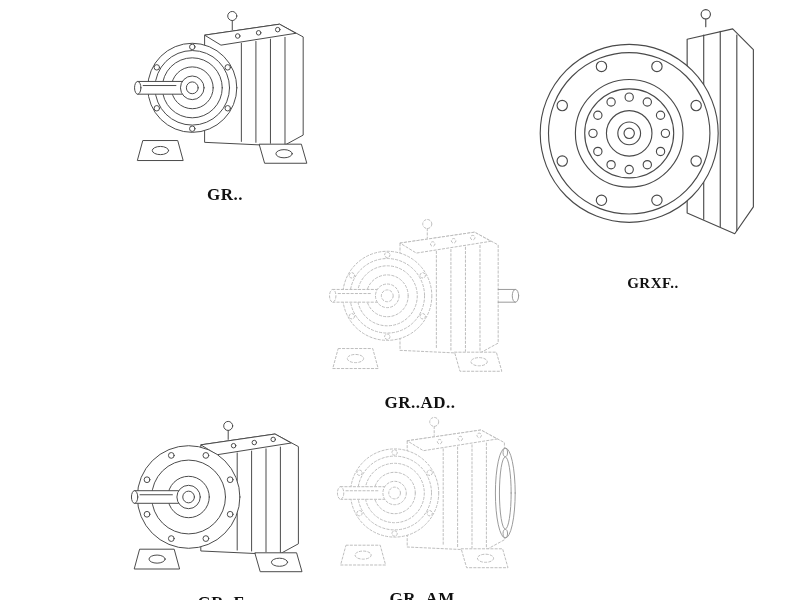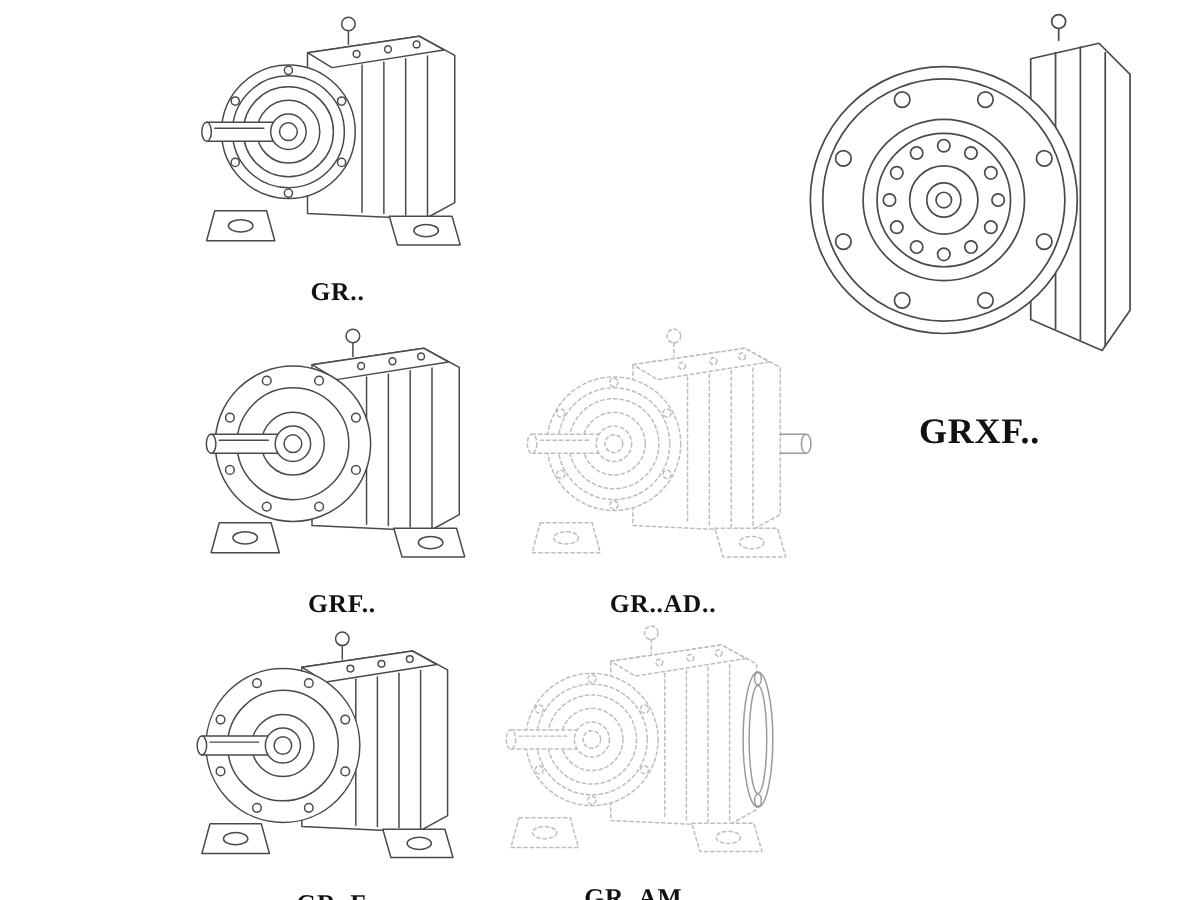--- a/index.html
+++ b/index.html
@@ -27,21 +27,21 @@
     stroke-dasharray:none;
   }
   .model-label {
     margin-top:6px;
     font-weight:bold;
     font-size:17px;
     letter-spacing:.5px;
     color:var(--label-text,#111111);
     white-space:nowrap;
   }
-  .model-label--lg { font-size:24px; margin-top:12px; }
+  .model-label--lg { font-size:15px; margin-top:12px; }
 </style>
 </head>
 <body>
 
 <div class="page">
 
   <svg width="0" height="0" style="position:absolute" aria-hidden="true">
     <defs>
       <g id="gb-body">
         <circle cx="118" cy="11" r="5"></circle>
@@ -181,28 +181,22 @@
   </div>
 
 
   <div class="cell" style="left:494px; top:4px; width:238px">
     <svg class="gb" viewBox="0 0 230 250" style="width:238px">
         <use href="#gb-flange-front"></use>
       </svg>
     <div class="model-label model-label--lg">GRXF..</div>
   </div>
 
-  <div class="cell" style="left:88px; top:214px; width:200px">
-    <svg class="gb" viewBox="0 0 220 190" style="width:200px">
-        <use href="#gb-flange"></use>
-      </svg>
-    <div class="model-label">GRF..</div>
-  </div>
-
-  <div class="cell" style="left:302px; top:214px; width:200px">
+
+  <div class="cell" style="left:280px; top:214px; width:200px">
     <svg class="gb light" viewBox="0 0 220 190" style="width:200px">
       <use href="#gb-foot"></use>
       <g class="solidpart">
         <line x1="196" y1="83" x2="215" y2="83"></line>
         <line x1="196" y1="97" x2="215" y2="97"></line>
         <ellipse cx="215" cy="90" rx="3.5" ry="7"></ellipse>
       </g>
     </svg>
     <div class="model-label">GR..AD..</div>
   </div>

